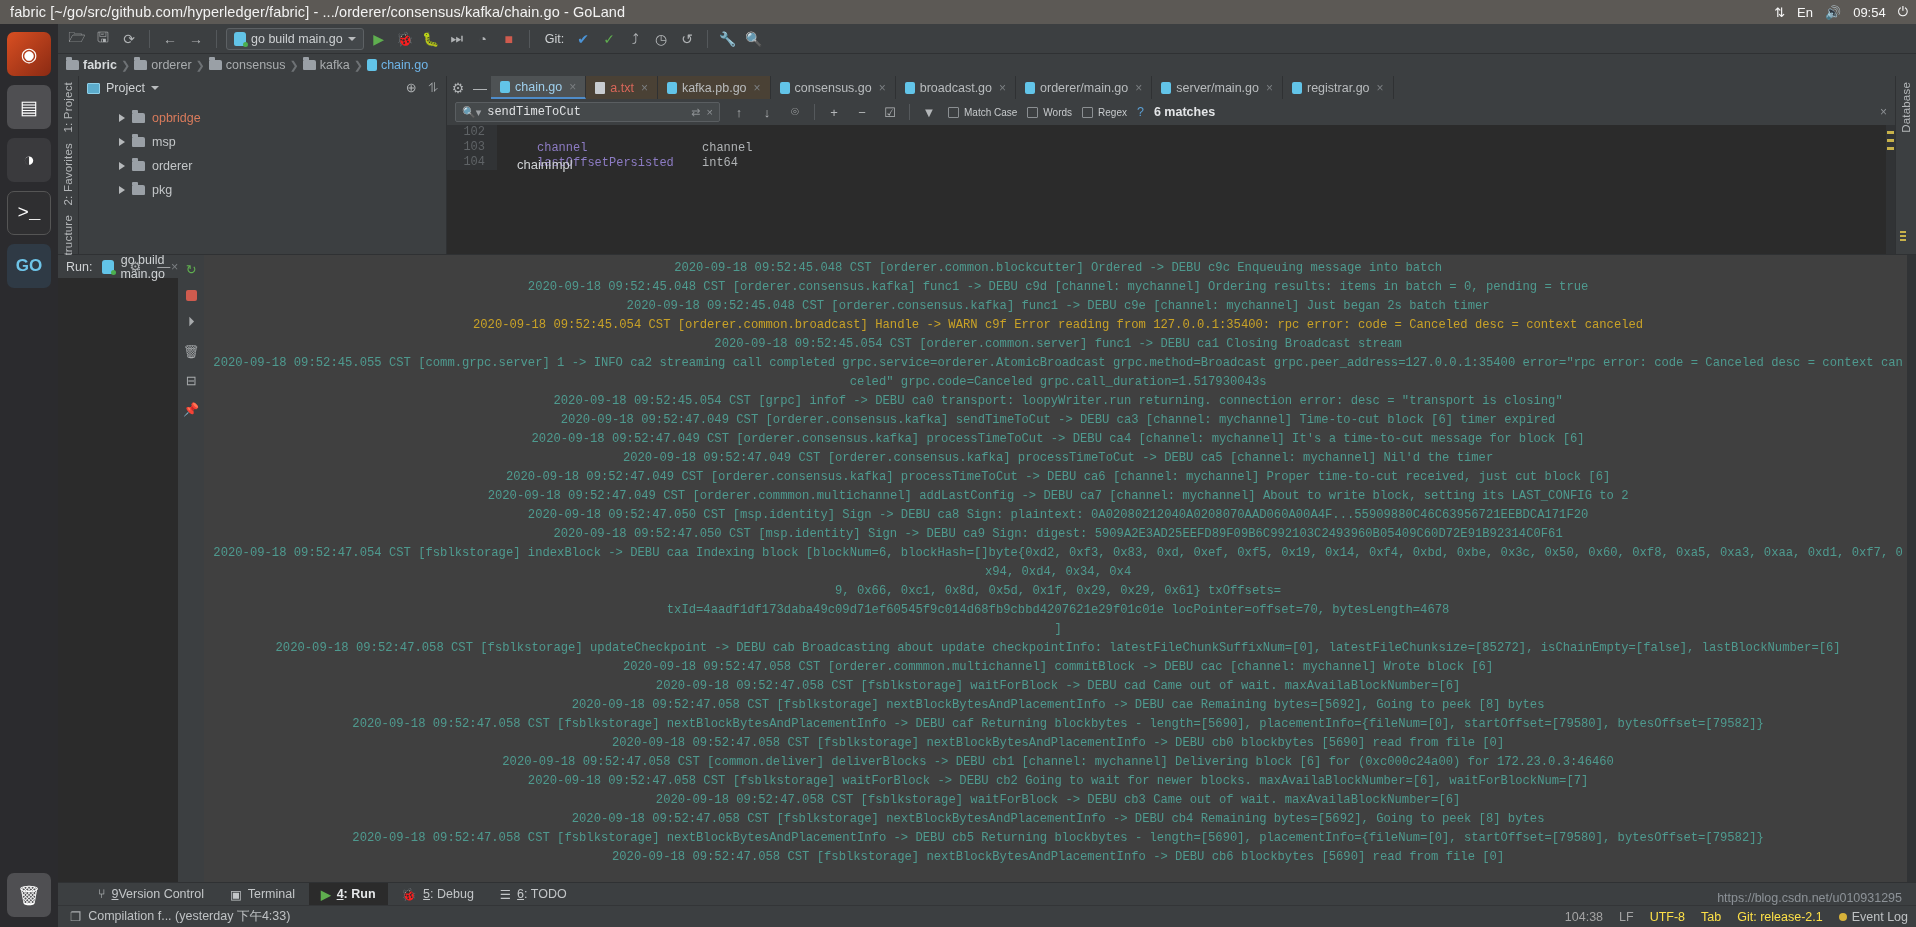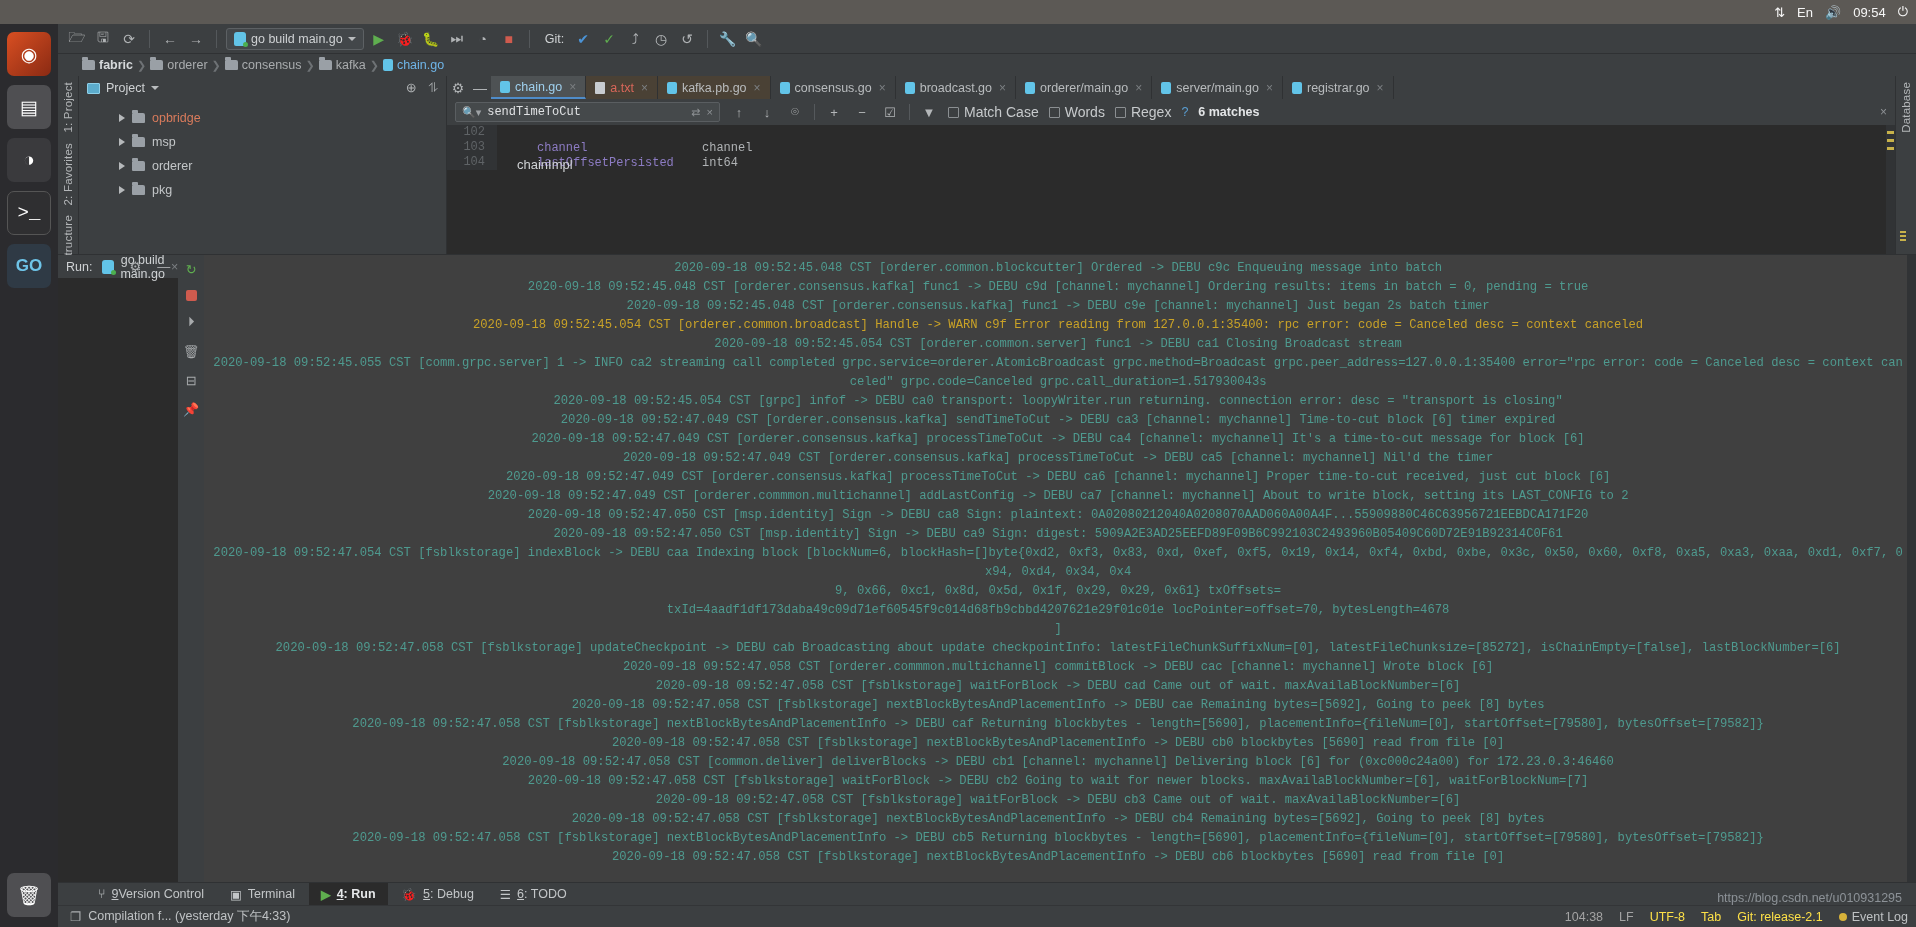--- a/index.html
+++ b/index.html
@@ -57,21 +57,21 @@
   .gopher { width: 12px; height: 14px; background: #62c4e8; border-radius: 3px 3px 2px 2px;
             position: relative; flex: 0 0 12px; }
   .gopher:after { content:""; position:absolute; right:-2px; bottom:-1px; width:5px;height:5px;
                   background:#4caf50; border-radius:50%; }
   .caret { width: 0; height: 0; border-left: 4px solid transparent; border-right: 4px solid transparent;
            border-top: 4px solid #b9bcbe; }
   .git-label { color: #cfd2d4; font-size: 12.5px; margin: 0 4px 0 6px; }
 
   
   .crumbs { height: 22px; flex: 0 0 22px; display: flex; align-items: center;
-            padding-left: 24px; gap: 4px; font-size: 12.5px; color: #a9acae;
+            padding-left: 8px; gap: 4px; font-size: 12.5px; color: #a9acae;
             background: #3c3f41; }
   .crumb { display: flex; align-items: center; gap: 4px; }
   .crumb.active { color: #6fb5e8; }
   .crumb.first { color: #d6d9db; font-weight: bold; }
   .folder { width: 13px; height: 10px; background: #9aa0a6; border-radius: 1px 2px 1px 1px;
             position: relative; }
   .folder:before { content:""; position:absolute; top:-3px; left:0; width:6px;height:3px;
                    background:#9aa0a6; border-radius:1px 1px 0 0; }
   .crumb-sep { color: #6e7275; font-size: 11px; }
   .gofile { width: 10px; height: 12px; background: #62c4e8; border-radius: 2px; }
@@ -115,21 +115,21 @@
   .findbar { height: 26px; flex: 0 0 26px; background: #3c3f41; display: flex;
              align-items: center; padding: 0 8px; gap: 10px; position: relative; }
   .findbox { width: 265px; height: 20px; background: #45494b; border: 1px solid #5a5e61;
              border-radius: 2px; display: flex; align-items: center; gap: 6px; padding: 0 6px;
              font-size: 12.5px; color: #dfe1e3; }
   .findbox .q { color: #9ea2a5; font-size: 11px; }
   .findbox .val { flex: 1 1 auto; font-family: "Liberation Mono", monospace; font-size: 12px; }
   .findbox .endic { color: #8d9194; font-size: 11px; }
   .fic { color: #b4b7b9; font-size: 13px; width: 18px; text-align: center; }
   .fsep { width: 1px; height: 16px; background: #55595c; }
-  .chk { display: flex; align-items: center; gap: 5px; font-size: 14px; color: #c7cacc; }
+  .chk { display: flex; align-items: center; gap: 5px; font-size: 10px; color: #c7cacc; }
   .cbox { width: 11px; height: 11px; border: 1px solid #8b8f92; background: #3c3f41; border-radius: 1px; }
   .qmark { color: #5a9fd4; font-size: 12.5px; }
   .matches { font-size: 12.5px; color: #e3e5e7; font-weight: bold; }
   .findbar .closeX { position: absolute; right: 8px; color: #8d9194; font-size: 12px; }
 
   
   .codepeek { flex: 1 1 auto; background: #2b2b2b; position: relative; overflow: hidden;
               font-family: "Liberation Mono", monospace; font-size: 12px; min-height: 0; }
   .cp-row { display: flex; height: 15px; align-items: center; }
   .cp-gutter { width: 50px; flex: 0 0 50px; text-align: right; padding-right: 12px;
@@ -188,20 +188,21 @@
               linear-gradient(#c8b24a 0 0) 0 0/6px 2px no-repeat,
               linear-gradient(#c8b24a 0 0) 0 4px/6px 2px no-repeat,
               linear-gradient(#c8b24a 0 0) 0 8px/6px 2px no-repeat; }
 </style>
 </head>
 <body>
 
 <div class="app">
 
   <div class="titlebar">
+    <span class="tb-title">fabric [~/go/src/github.com/hyperledger/fabric] - .../orderer/consensus/kafka/chain.go - GoLand</span>
     <div class="tb-right">
       <span class="ic">⇅</span>
       <span class="ic">En</span>
       <span class="ic">🔊</span>
       <span class="ic">09:54</span>
       <span class="ic">⏻</span>
     </div>
   </div>
 
   <div class="body-wrap">

